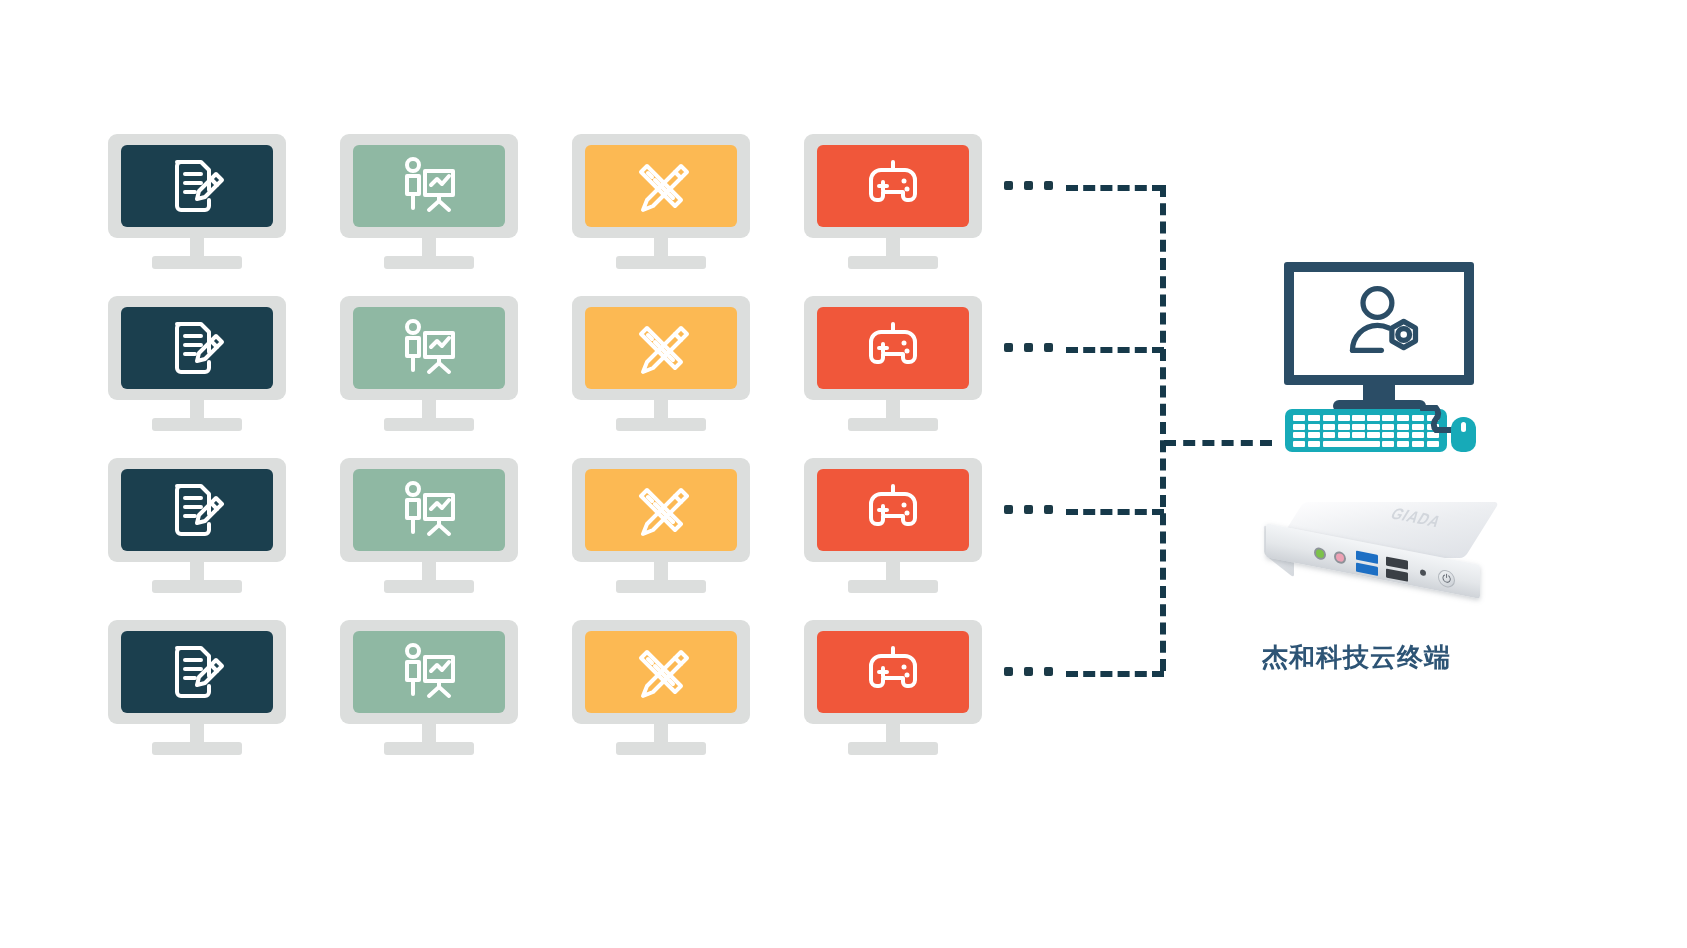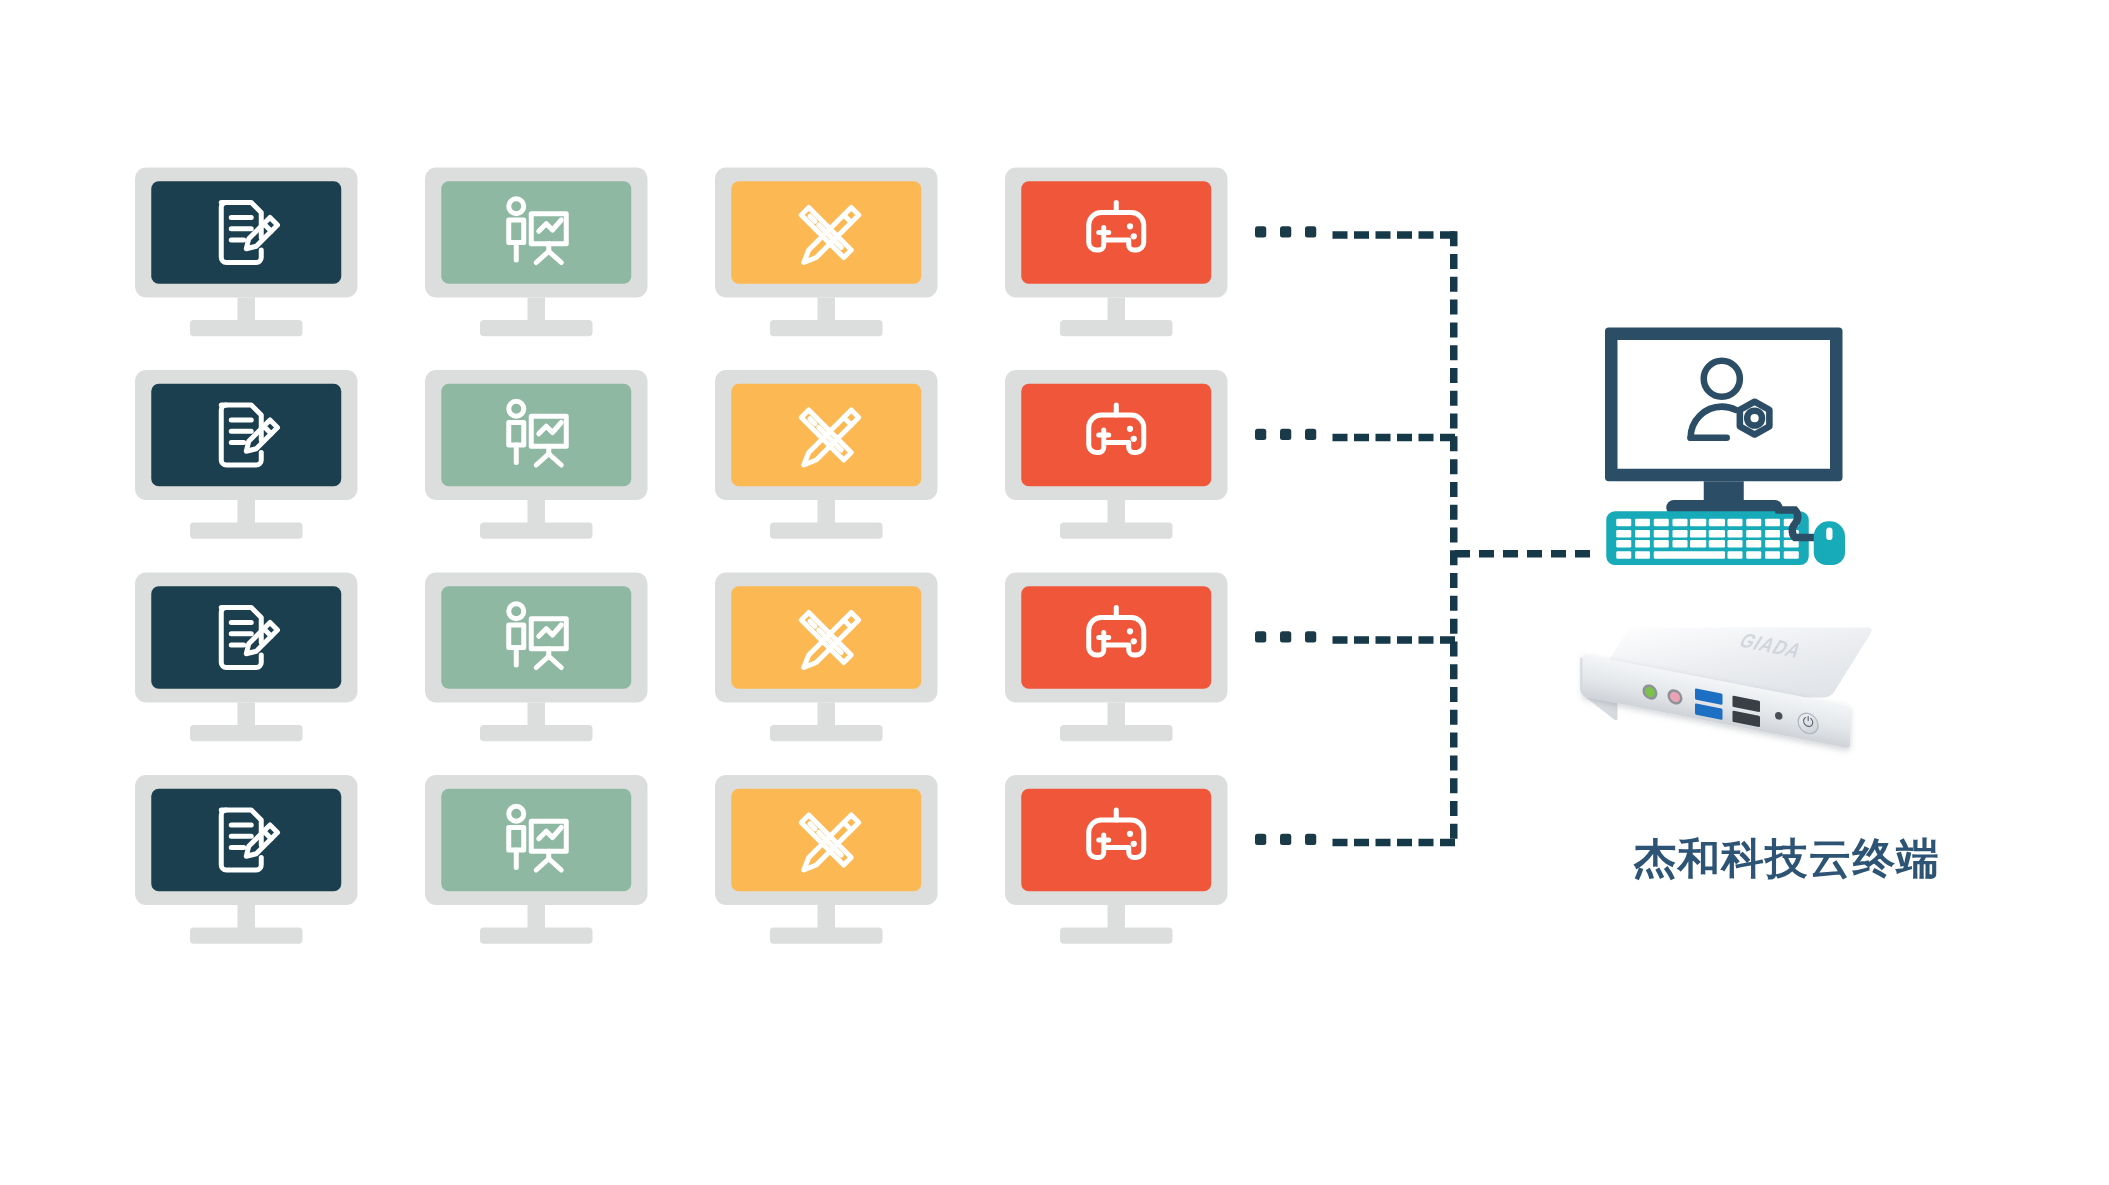--- a/index.html
+++ b/index.html
@@ -107,24 +107,23 @@
   .pwr{
     width:17px;height:17px;border-radius:50%;
     background:linear-gradient(145deg,#f2f4f6,#c9ced4);
     border:1px solid #b3b8be;box-sizing:border-box;
     display:flex;align-items:center;justify-content:center;
     color:#5a6069;font-size:11px;line-height:1;
   }
   .micro{width:6px;height:6px;border-radius:50%;background:#4a4f55;}
 
   #pc-caption{
-    position:absolute;left:1262px;top:640px;width:290px;text-align:right;
-    color:#2d5475;font-size:34px;font-weight:bold;letter-spacing:1px;
+    position:absolute;left:1262px;top:640px;width:290px;text-align:left;
+    color:#2d5475;font-size:26px;font-weight:bold;letter-spacing:1px;
     font-family:"Liberation Sans","DejaVu Sans",sans-serif;
-    margin-top:24px;
   }
 </style>
 </head>
 <body>
 
 <div id="stage">
     <div class="client" style="left: 108px; top: 134px;">
       <div class="bezel">
         <div class="screen" style="background: rgb(27, 63, 78);">
     <svg class="glyph" viewBox="0 0 64 64" fill="none" stroke="#ffffff" stroke-width="4" stroke-linecap="round" stroke-linejoin="round">

